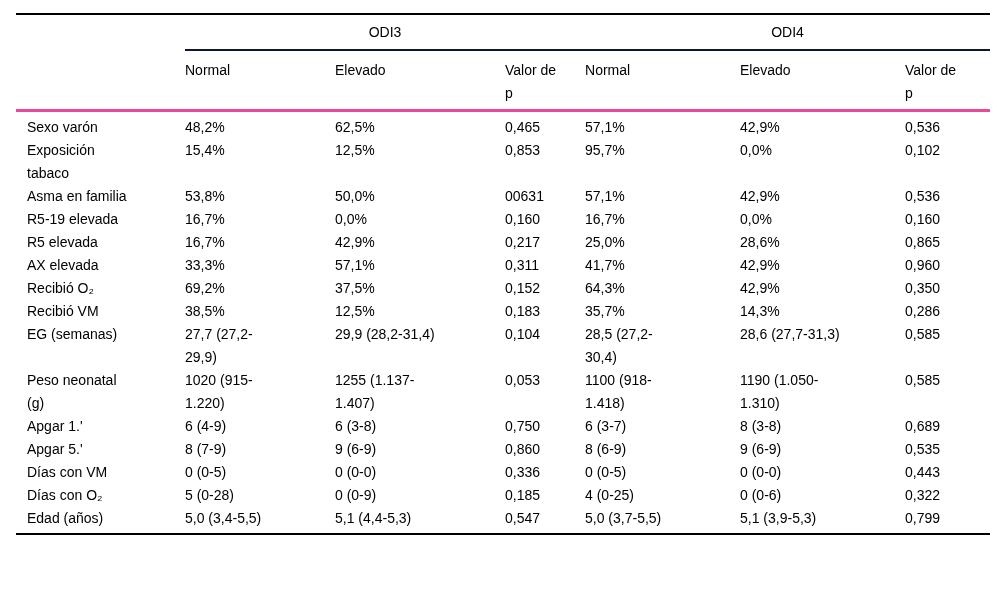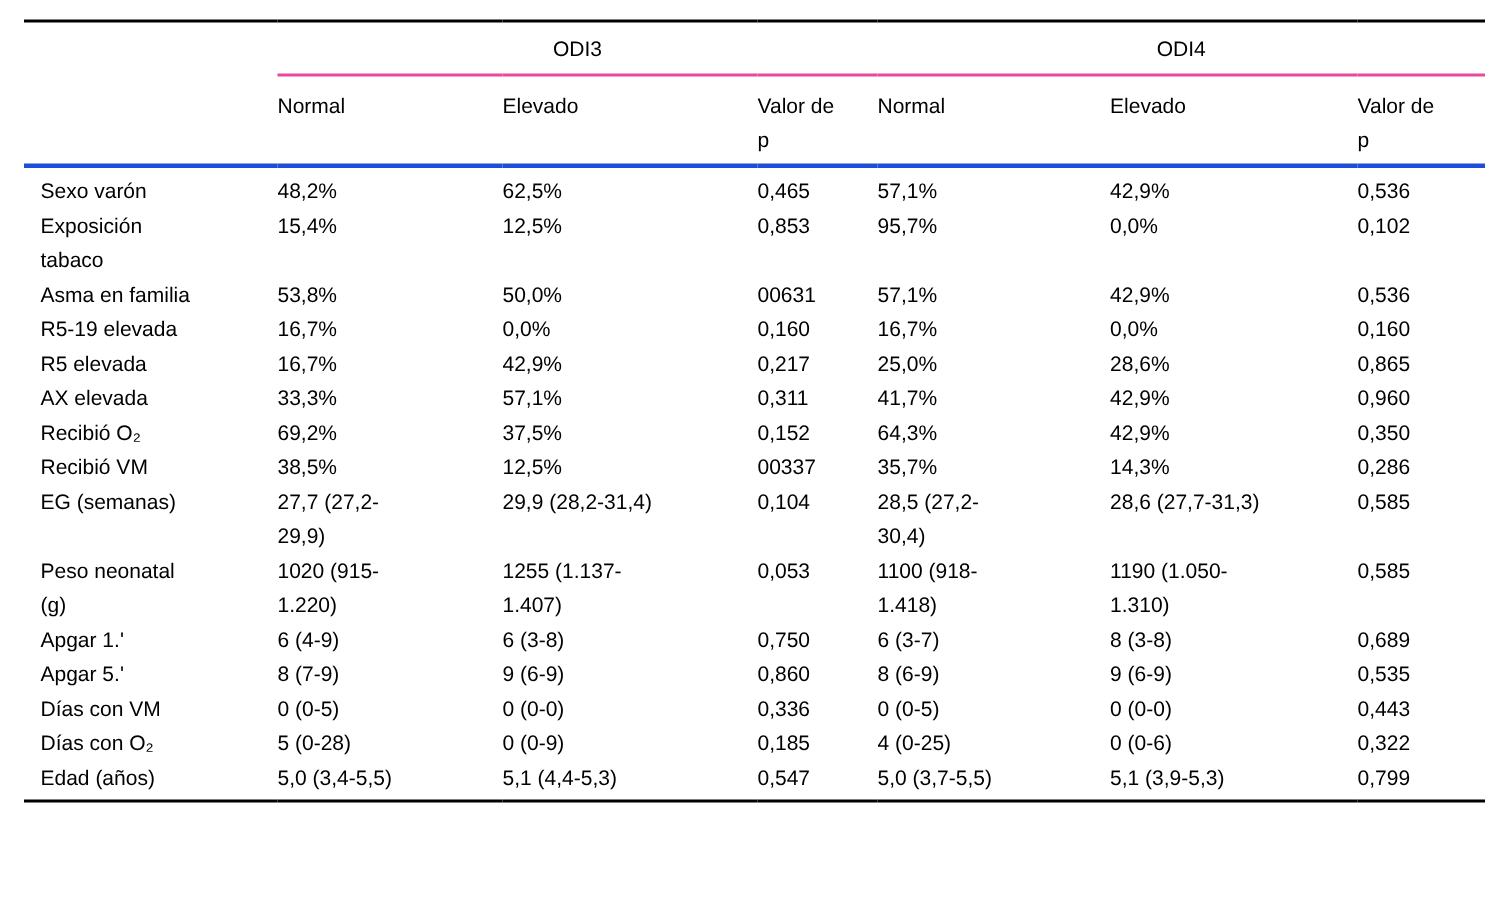--- a/index.html
+++ b/index.html
@@ -28,25 +28,25 @@
     padding: 0;
     white-space: pre-line;
     overflow: hidden;
   }
   thead tr.group-row th {
     height: 34px;
     vertical-align: middle;
     line-height: 34px;
   }
   thead tr.group-row th.group {
-    border-bottom: 2px solid #ec4899;
+    border-bottom: 2px solid #0f172a;
     text-align: center;
   }
   thead tr.cols-row th {
-    border-bottom: 3px solid #1d4ed8;
+    border-bottom: 3px solid #ec4899;
     height: 50px;
     padding-top: 8px;
     vertical-align: top;
   }
   tbody th.rowlabel {
     padding-left: 11px;
   }
   tbody tr:first-child th, tbody tr:first-child td {
     padding-top: 4px;
   }
@@ -147,21 +147,21 @@
         <td>37,5%</td>
         <td>0,152</td>
         <td>64,3%</td>
         <td>42,9%</td>
         <td>0,350</td>
       </tr>
       <tr>
         <th class="rowlabel">Recibió VM</th>
         <td>38,5%</td>
         <td>12,5%</td>
-        <td>00337</td>
+        <td>0,183</td>
         <td>35,7%</td>
         <td>14,3%</td>
         <td>0,286</td>
       </tr>
       <tr>
         <th class="rowlabel">EG (semanas)</th>
         <td>27,7 (27,2-
 29,9)</td>
         <td>29,9 (28,2-31,4)</td>
         <td>0,104</td>

